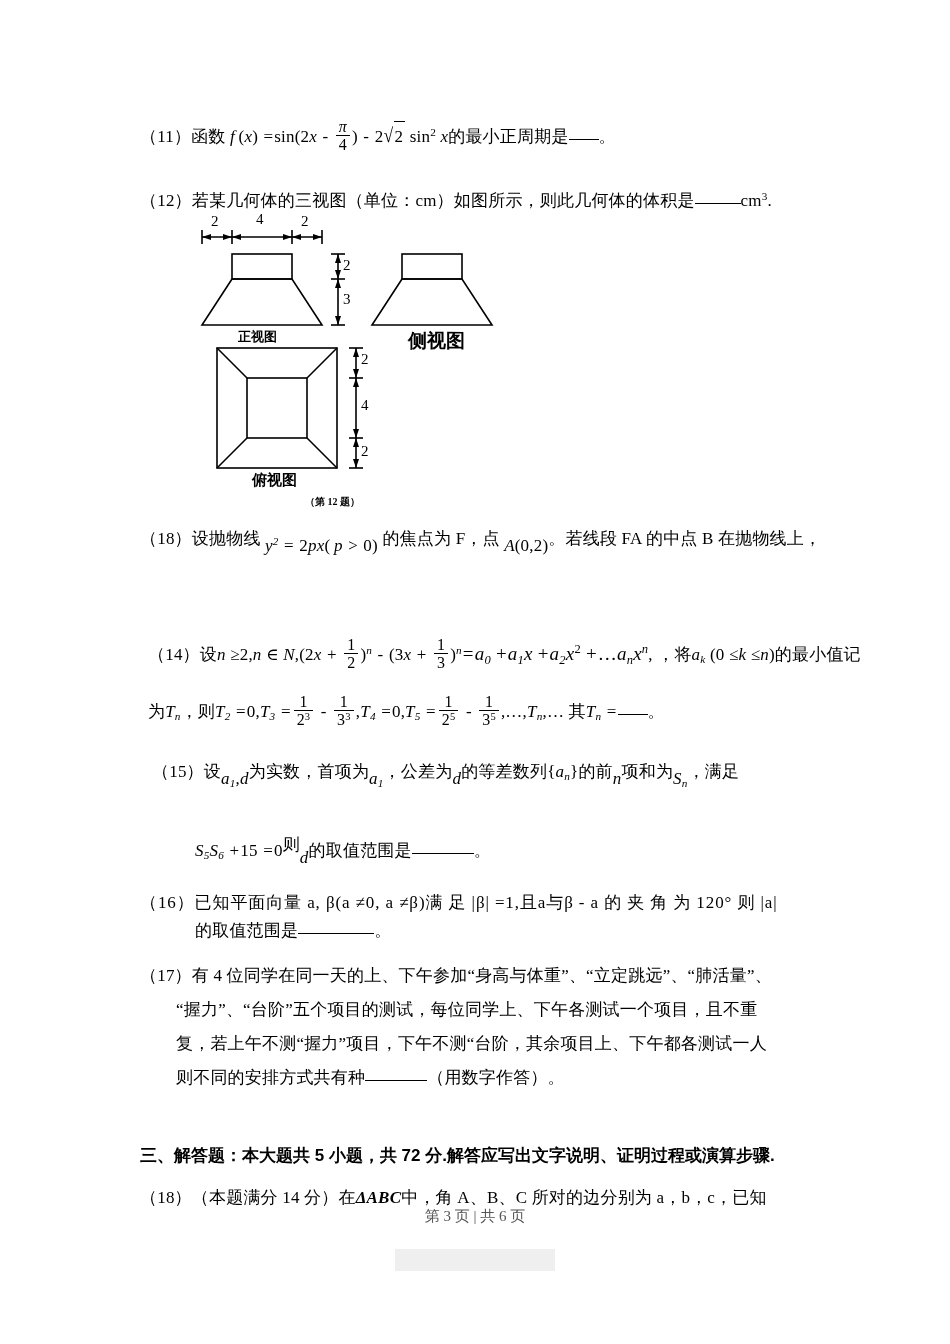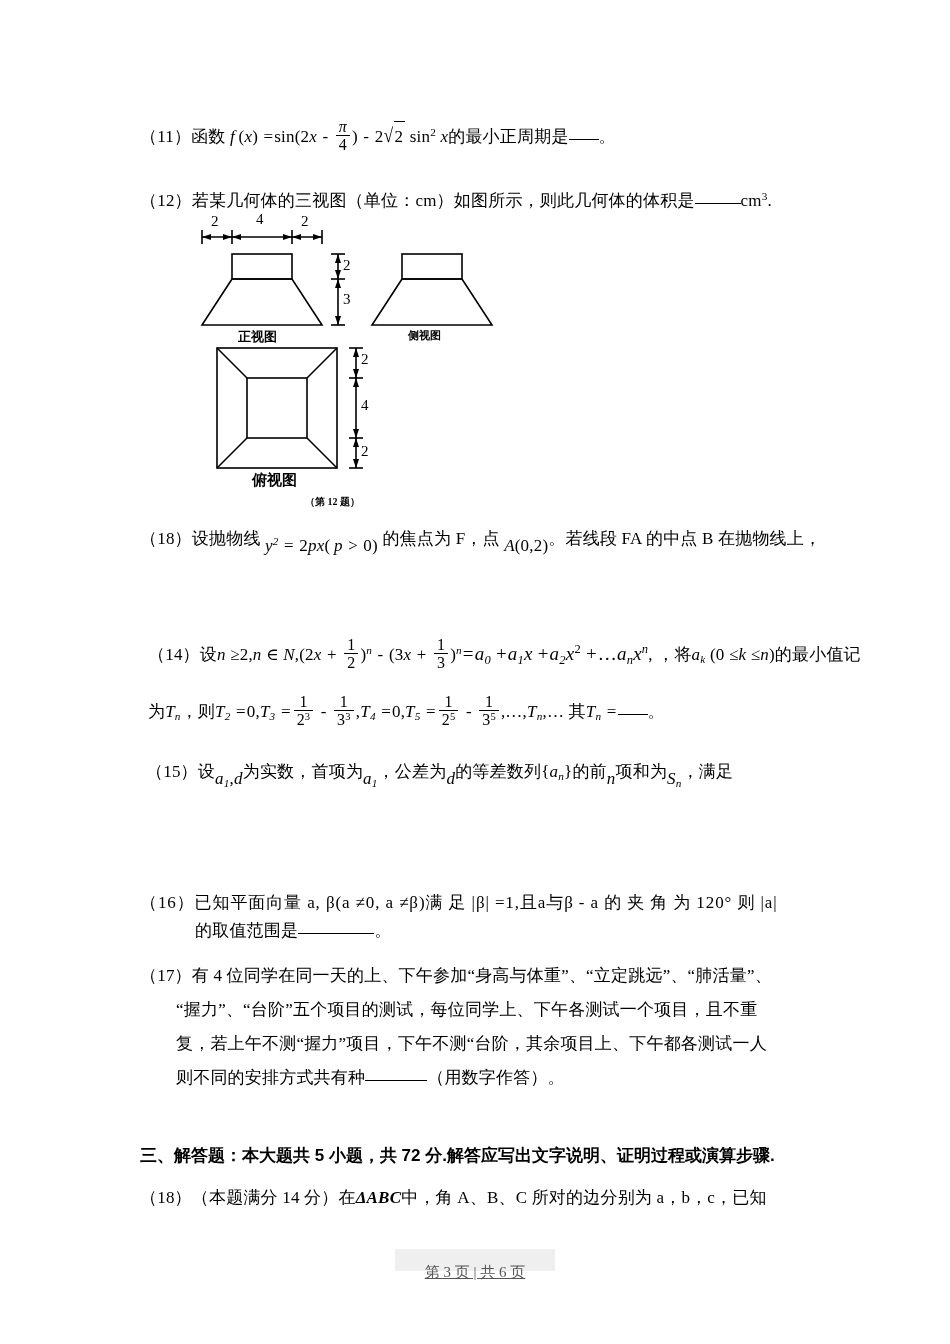--- a/index.html
+++ b/index.html
@@ -163,38 +163,41 @@
     <div style="position:absolute; left:163px; top:42px; font-size:15px;">2</div>
     <div style="position:absolute; left:163px; top:76px; font-size:15px;">3</div>
 
     
     <div style="position:absolute; left:181px; top:136px; font-size:15px;">2</div>
     <div style="position:absolute; left:181px; top:182px; font-size:15px;">4</div>
     <div style="position:absolute; left:181px; top:228px; font-size:15px;">2</div>
 
     
     <div style="position:absolute; left:58px; top:113px; font-size:13px; font-weight:600;">正视图</div>
-    <div style="position:absolute; left:228px; top:113px; font-size:11px; font-weight:600;">侧视图</div>
+    <div style="position:absolute; left:228px; top:113px; font-size:19px; font-weight:600;">侧视图</div>
     <div style="position:absolute; left:72px; top:256px; font-size:15px; font-weight:600;">俯视图</div>
     <div style="position:absolute; left:125px; top:280px; font-size:10px; font-weight:700;">（第 12 题）</div>
   </div>
 
   <div class="q" style="left:140px; top:524px;">
     <span>（18）</span><span>设抛物线</span>&nbsp;<span class="lowered"><span class="mi">y</span><sup style="font-style:italic">2</sup>&nbsp;<span class="op">=</span>&nbsp;2<span class="mi">px</span>( <span class="mi">p</span>&nbsp;<span class="op">&gt;</span>&nbsp;0)</span>&nbsp;<span>的焦点为 F，点</span>&nbsp;<span class="lowered"><span class="mi">A</span>(0,2)</span><span>。若线段 FA 的中点 B 在抛物线上，</span>
   </div>
 
   <div class="q" style="left:148px; top:634px;">
     <span>（14）</span><span>设</span><span><span class="mi">n</span>&nbsp;≥2,<span class="mi">n</span>&nbsp;∈&nbsp;<span class="mi">N</span>,</span><span>(2<span class="mi">x</span>&nbsp;<span class="op">+</span>&nbsp;<span class="frac"><span class="num mn">1</span><span class="den mn">2</span></span>)<sup style="font-style:italic">n</sup>&nbsp;<span class="op">-</span>&nbsp;(3<span class="mi">x</span>&nbsp;<span class="op">+</span>&nbsp;<span class="frac"><span class="num mn">1</span><span class="den mn">3</span></span>)<sup style="font-style:italic">n</sup></span><span class="sm-item"><span class="op">=</span><span class="mi">a</span><sub>0</sub> <span class="op">+</span><span class="mi">a</span><sub>1</sub><span class="mi">x</span> <span class="op">+</span><span class="mi">a</span><sub>2</sub><span class="mi">x</span><sup>2</sup> <span class="op">+</span>…<span class="mi">a</span><sub>n</sub><span class="mi">x</span><sup style="font-style:italic">n</sup></span>,&nbsp;<span>，将</span><span><span class="mi">a</span><sub>k</sub>&nbsp;(0&nbsp;≤<span class="mi">k</span>&nbsp;≤<span class="mi">n</span>)</span><span>的最小值记</span>
   </div>
   <div class="q" style="left:148px; top:693px;">
     <span>为</span><span><span class="mi">T</span><sub>n</sub></span><span>，则</span><span><span class="mi">T</span><sub>2</sub>&nbsp;<span class="op">=</span>0,<span class="mi">T</span><sub>3</sub>&nbsp;<span class="op">=</span><span class="frac"><span class="num mn">1</span><span class="den mn">2<sup>3</sup></span></span>&nbsp;<span class="op">-</span>&nbsp;<span class="frac"><span class="num mn">1</span><span class="den mn">3<sup>3</sup></span></span>,<span class="mi">T</span><sub>4</sub>&nbsp;<span class="op">=</span>0,<span class="mi">T</span><sub>5</sub>&nbsp;<span class="op">=</span><span class="frac"><span class="num mn">1</span><span class="den mn">2<sup>5</sup></span></span>&nbsp;<span class="op">-</span>&nbsp;<span class="frac"><span class="num mn">1</span><span class="den mn">3<sup>5</sup></span></span>,…,<span class="mi">T</span><sub>n</sub>,…</span>&nbsp;<span>其</span><span><span class="mi">T</span><sub>n</sub>&nbsp;<span class="op">=</span></span><span class="blank-s"></span><span>。</span>
   </div>
 
-  <div class="q" style="left:146px; top:757px;">
+  <div class="q" style="left:152px; top:757px;">
     <span>（15）</span><span>设</span><span class="lowered"><span class="mi">a</span><sub>1</sub>,<span class="mi">d</span></span><span>为实数，首项为</span><span class="lowered"><span class="mi">a</span><sub>1</sub></span><span>，公差为</span><span class="lowered"><span class="mi">d</span></span><span>的等差数列</span><span>{<span class="mi">a</span><sub>n</sub>}</span><span>的前</span><span class="lowered"><span class="mi">n</span></span><span>项和为</span><span class="lowered"><span class="mi">S</span><sub>n</sub></span><span>，满足</span>
+  </div>
+  <div class="q" style="left:195px; top:830px;">
+    <span><span class="mi">S</span><sub>5</sub><span class="mi">S</span><sub>6</sub>&nbsp;<span class="op">+</span>15&nbsp;<span class="op">=</span>0</span><span class="raised">则</span><span class="lowered"><span class="mi">d</span></span><span>的取值范围是</span><span class="blank-l"></span><span>。</span>
   </div>
 
   <div class="q" style="left:140px; top:888px; letter-spacing:0.9px;">
     <span>（16）</span><span>已知平面向量 a, β(a ≠0, a ≠β)满 足 |β| =1,且a与β - a 的 夹 角 为 120° 则 |a|</span>
   </div>
   <div class="q" style="left:195px; top:916px;">
     <span>的取值范围是</span><span class="blank-xl"></span><span>。</span>
   </div>
 
   <div class="q" style="left:140px; top:961px;">
@@ -212,17 +215,17 @@
 
   <div class="section-head" style="left:140px; top:1144px;">
     <span>三、解答题：本大题共 5 小题，共 72 分.解答应写出文字说明、证明过程或演算步骤.</span>
   </div>
 
   <div class="q" style="left:140px; top:1183px;">
     <span>（18）</span><span>（本题满分 14 分）</span><span>在</span><span style="font-style:italic; font-weight:600;">ΔABC</span><span>中，角 A、B、C 所对的边分别为 a，b，c，已知</span>
   </div>
 
   <div class="footer-band"></div>
-  <div class="footer" style="top:1263px;text-decoration:underline;">
+  <div class="footer" style="top:1207px;">
     <span class="ftxt">第 3 页 | 共 6 页</span>
   </div>
 
 </div>
 
 </body></html>

